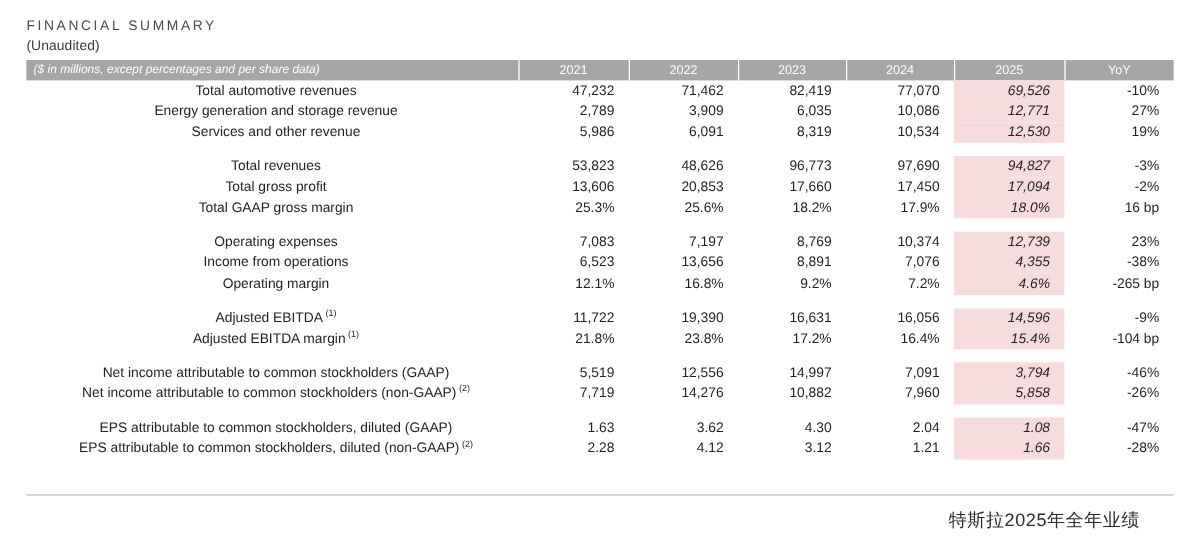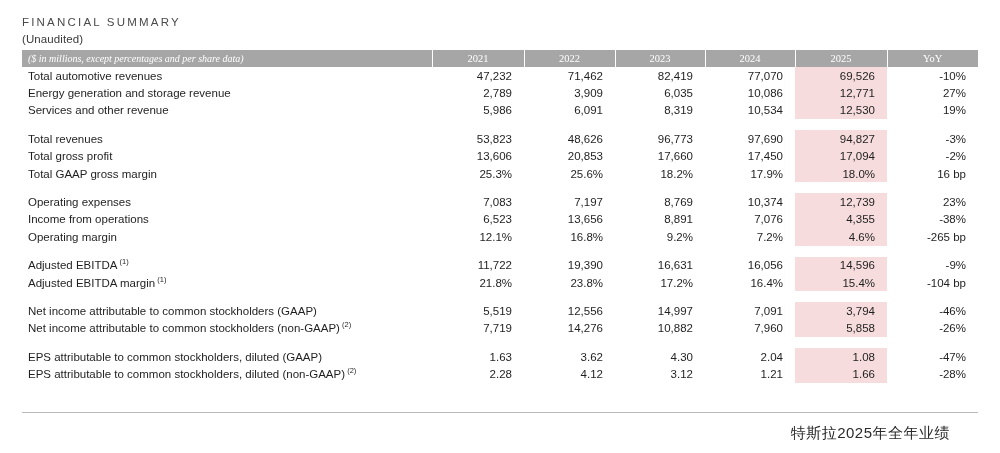--- a/index.html
+++ b/index.html
@@ -52,50 +52,50 @@
     padding: 0;
     vertical-align: middle;
   }
   thead th {
     height: 17px;
     background: #a6a6a6;
     color: #ffffff;
     font-weight: 400;
     font-size: 10.5px;
     border-right: 1px solid #ffffff;
-    font-family: Liberation Serif, serif;
   }
   thead th.lbl {
     text-align: left;
     padding-left: 6px;
     font-style: italic;
     font-size: 10px;
   }
   thead th.num {
     text-align: center;
   }
   thead th:last-child {
     border-right: none;
   }
   tbody td {
     height: 17.4px;
     font-size: 11.5px;
     color: #1f1f1f;
   }
   tbody td.lbl {
-    text-align: left;
+    text-align: center;
     padding-left: 6px;
     white-space: nowrap;
   }
   tbody td.num {
     text-align: right;
     padding-right: 12px;
   }
   tbody td.hl {
     background: #f6dcdc;
+    font-style: italic;
   }
   tbody tr.spacer td {
     height: 11px;
   }
   .sup {
     font-size: 7.5px;
     vertical-align: super;
     line-height: 0;
   }
   .bottom-rule {

